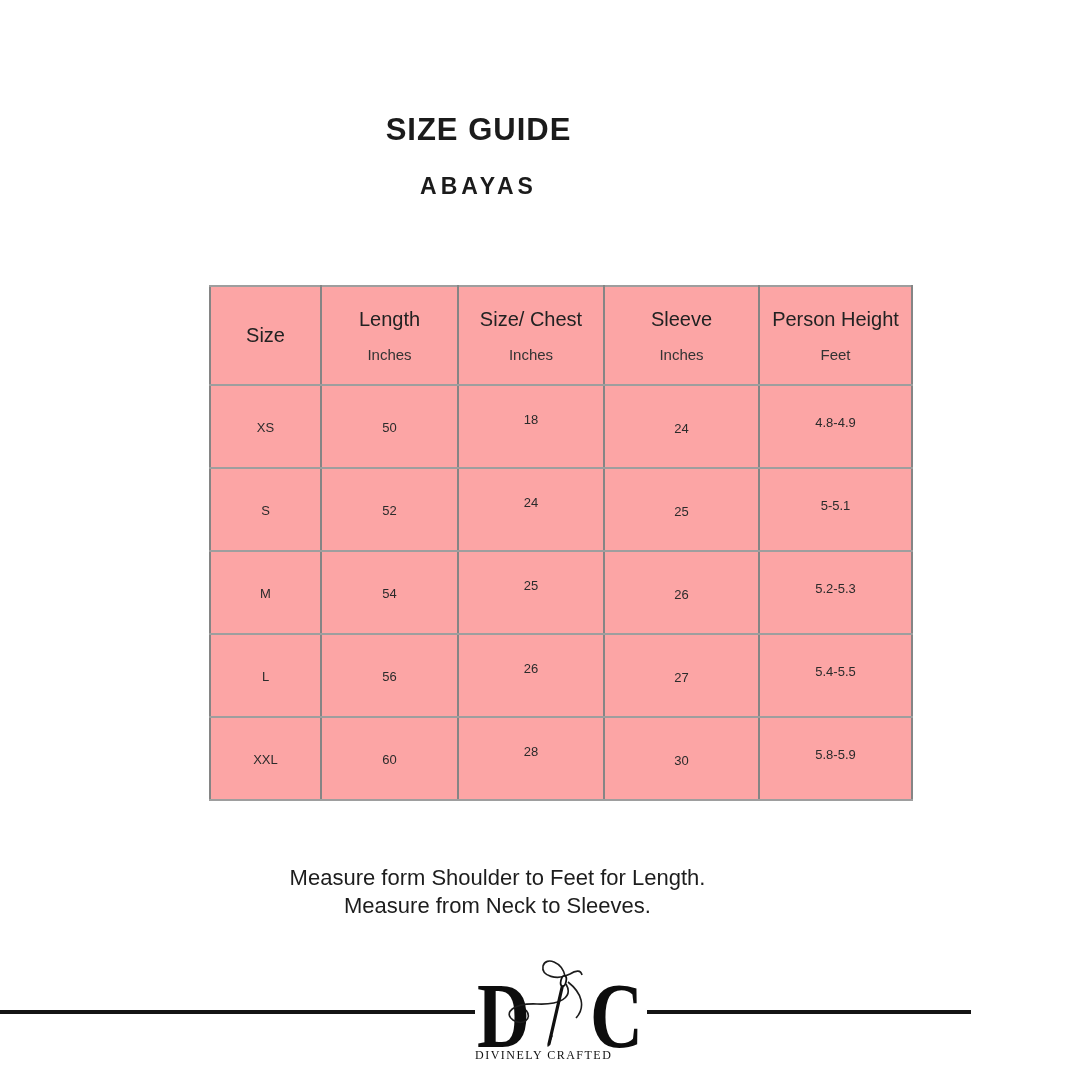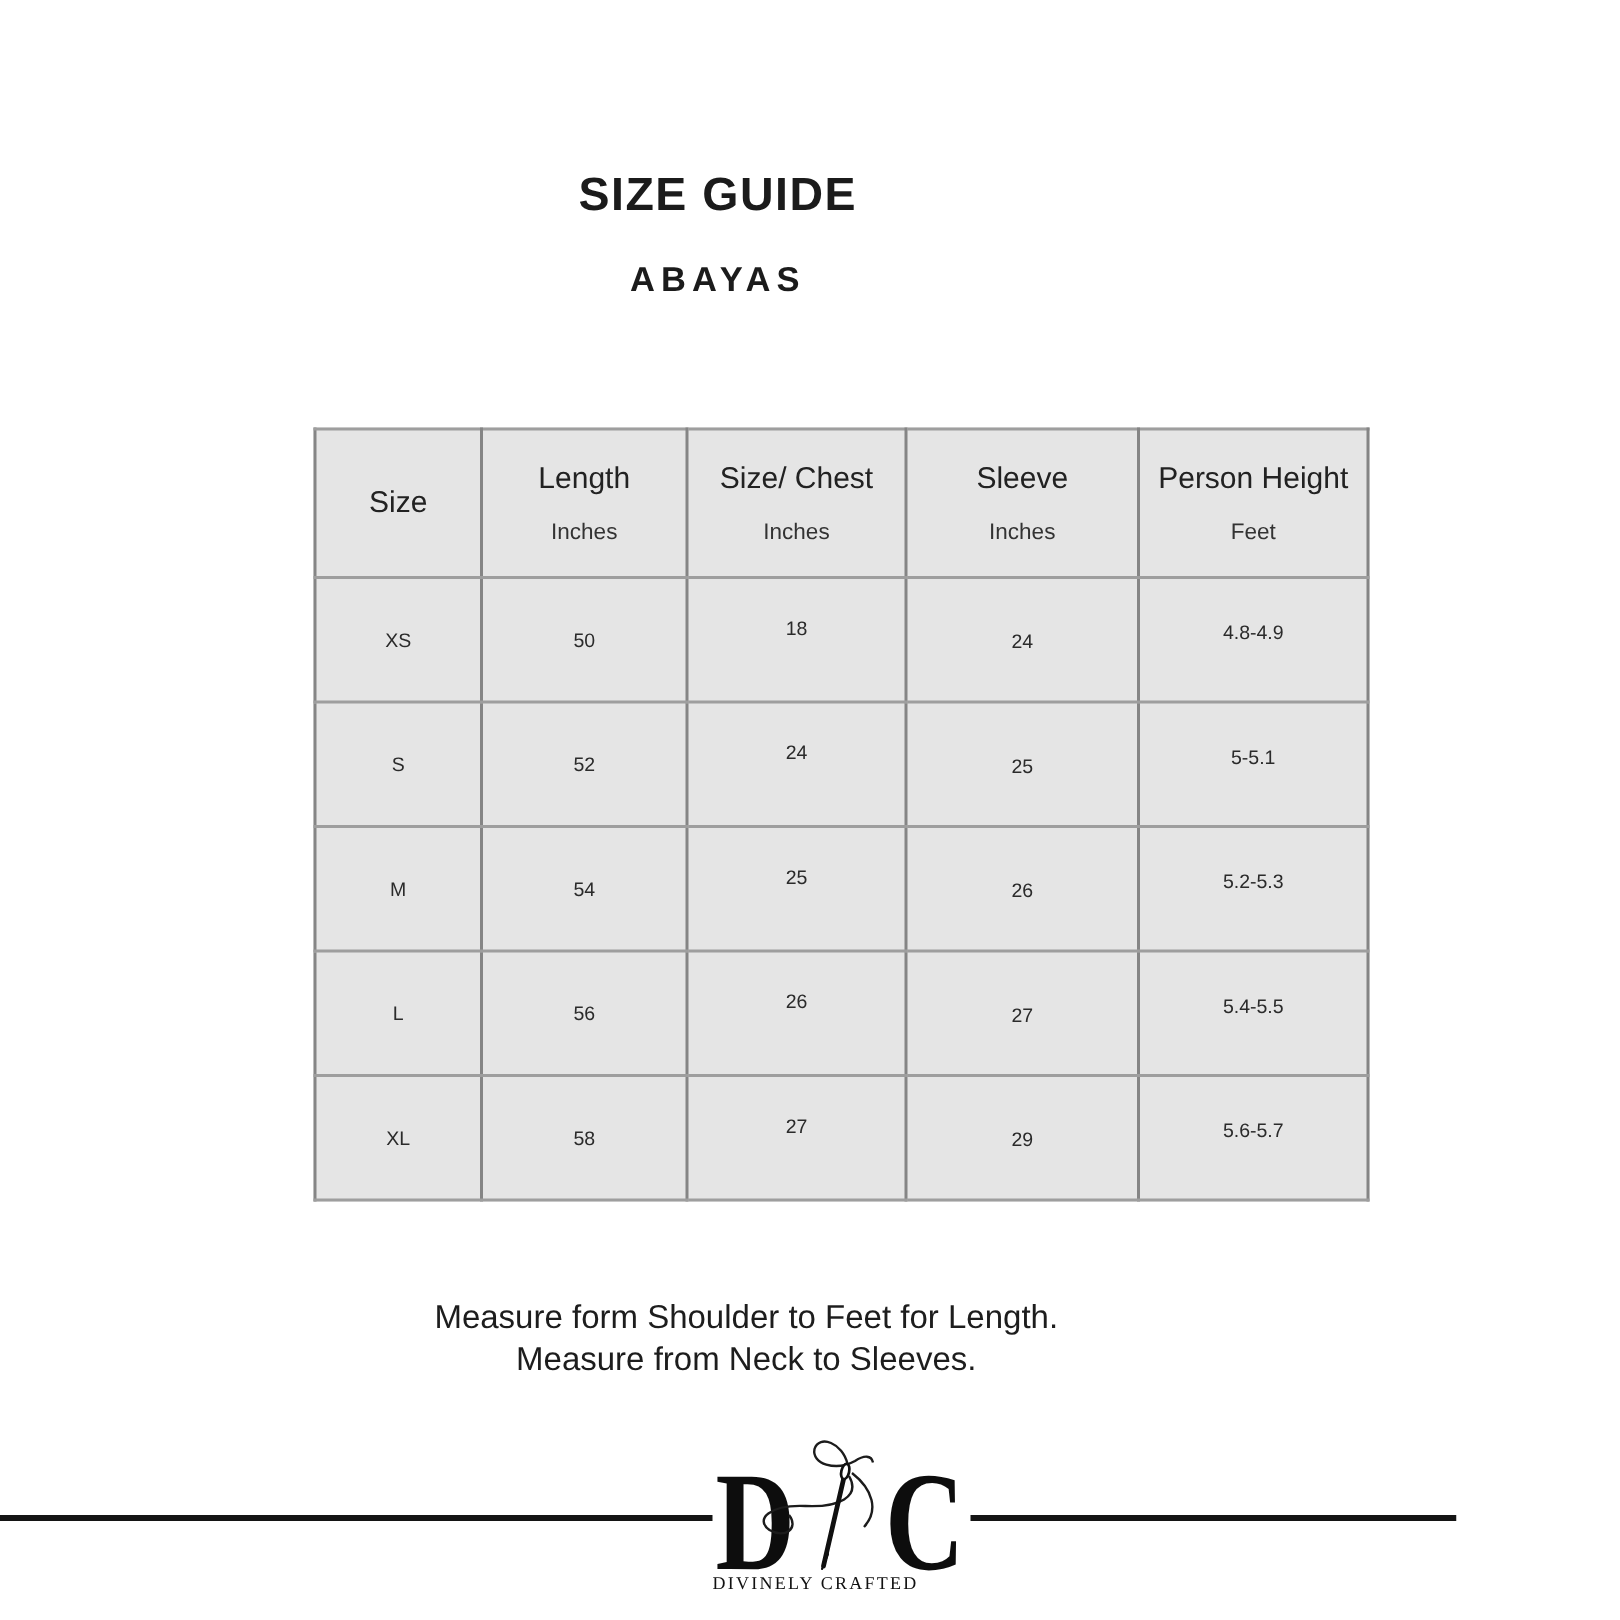--- a/index.html
+++ b/index.html
@@ -23,21 +23,21 @@
     text-align:center;transform:translateX(-7px);
     font-size:23px;font-weight:700;letter-spacing:4px;color:#1b1b1b;
   }
 
   
   table.size-table{
     position:absolute;left:209px;top:285px;
     width:702px;height:516px;
     border-collapse:collapse;table-layout:fixed;
     border:2.5px solid #3c3c3c;
-    background:#e5e5e5;
+    background:#fca5a5;
   }
   table.size-table th, table.size-table td{
     border-left:2px solid #858585;
     border-right:2px solid #858585;
     border-top:2px solid #9e9e9e;
     border-bottom:2px solid #9e9e9e;
     text-align:center;vertical-align:middle;
     padding:0;
   }
   table.size-table thead tr{height:99px;}
@@ -142,25 +142,25 @@
         <td class="c-height"><span class="cell-val">5.2-5.3</span></td>
       </tr>
       <tr>
         <td class="c-size"><span class="cell-val">L</span></td>
         <td class="c-length"><span class="cell-val">56</span></td>
         <td class="c-bust"><span class="cell-val">26</span></td>
         <td class="c-sleeve"><span class="cell-val">27</span></td>
         <td class="c-height"><span class="cell-val">5.4-5.5</span></td>
       </tr>
       <tr>
-        <td class="c-size"><span class="cell-val">XL</span></td>
-        <td class="c-length"><span class="cell-val">58</span></td>
-        <td class="c-bust"><span class="cell-val">27</span></td>
-        <td class="c-sleeve"><span class="cell-val">29</span></td>
-        <td class="c-height"><span class="cell-val">5.6-5.7</span></td>
+        <td class="c-size"><span class="cell-val">XXL</span></td>
+        <td class="c-length"><span class="cell-val">60</span></td>
+        <td class="c-bust"><span class="cell-val">28</span></td>
+        <td class="c-sleeve"><span class="cell-val">30</span></td>
+        <td class="c-height"><span class="cell-val">5.8-5.9</span></td>
       </tr>
     </tbody>
   </table>
 
   <div class="notes">
     <p>Measure form Shoulder to Feet for Length.</p>
     <p>Measure from Neck to Sleeves.</p>
   </div>
 
   <div class="divider"></div>

